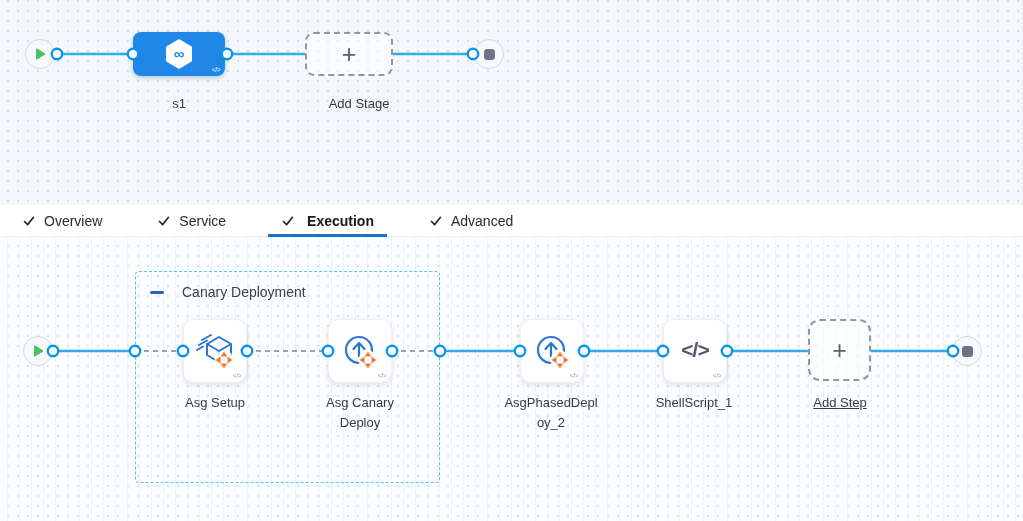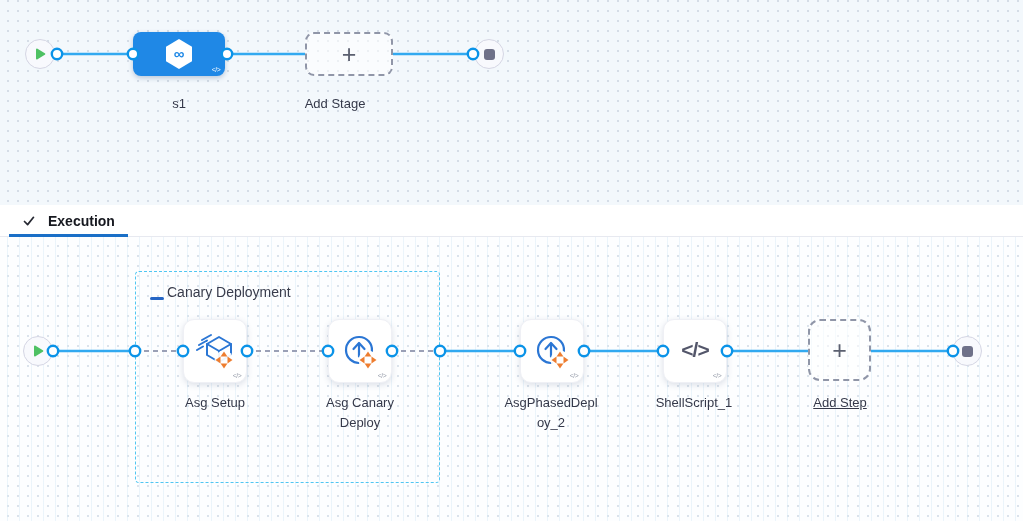--- a/index.html
+++ b/index.html
@@ -61,21 +61,21 @@
   .dashed-node { position:absolute; border:2px dashed #9096a8; border-radius:9px;
     background:rgba(255,255,255,0.55); z-index:2; cursor:pointer;
     display:flex; align-items:center; justify-content:center;
     color:#5b6070; font-size:25px; font-weight:normal; }
   .add-stage { left:305px; top:32px; width:88px; height:44px; }
   .add-step  { left:808px; top:82px; width:63px; height:62px; border-radius:12px; }
 
   .group-box { position:absolute; left:135px; top:34px; width:305px; height:212px;
     border:1px dashed #4fc6f2; border-radius:4px; z-index:1; }
   .group-header { position:absolute; left:14px; top:12px; display:flex;
-    align-items:flex-end; gap:3px; }
+    align-items:center; gap:18px; }
   .minus-icon { width:14px; height:3px; background:#2566c5; border-radius:2px;
     cursor:pointer; }
   .group-label { font-size:14px; color:#383c4c; }
 
   .step-node { position:absolute; top:82px; width:64px; height:64px;
     background:#ffffff; border:1px solid #eff0f5; border-radius:11px; z-index:2;
     box-shadow:0 2px 6px rgba(50,70,110,0.16); cursor:pointer;
     display:flex; align-items:center; justify-content:center; }
   .shell-glyph { font-size:21px; font-weight:bold; color:#53566a;
     letter-spacing:-1px; margin-top:-3px; }
@@ -97,21 +97,21 @@
       <div class="hexagon">
         <span>∞</span>
       </div>
       <span class="code-badge on-blue">&lt;/&gt;</span>
     </div>
     <div class="node-label" style="left:129px; top:94px; width:100px;">s1</div>
 
     <div class="dashed-node add-stage">
       <span>+</span>
     </div>
-    <div class="node-label" style="left:285px; top:94px; width:100px;">Add Stage</div>
+    <div class="node-label" style="left:309px; top:94px; width:100px;">Add Stage</div>
 
     <div class="terminal" style="left:474px; top:39px;">
       <div style="width:11px;height:11px;background:#6f7189;border-radius:3px;"></div>
     </div>
 
     <svg class="edges" width="1023" height="205">
       <g stroke="#32a9f0" stroke-width="2.4">
         <line x1="57" y1="54" x2="133" y2="54"></line>
         <line x1="227" y1="54" x2="305" y2="54"></line>
         <line x1="393" y1="54" x2="473" y2="54"></line>
@@ -119,25 +119,43 @@
       <g fill="#ffffff" stroke="#0a93e8" stroke-width="2.4">
         <circle cx="57" cy="54" r="5.2"></circle>
         <circle cx="133" cy="54" r="5.2"></circle>
         <circle cx="227" cy="54" r="5.2"></circle>
         <circle cx="473" cy="54" r="5.2"></circle>
       </g>
     </svg>
   </div>
 
   <div class="tabbar">
+    <div class="tab">
+      <svg width="14" height="14" viewBox="0 0 14 14">
+          <path d="M2.5 7.5 L5.6 10.6 L11.5 3.3" stroke="#262832" stroke-width="1.7" fill="none" stroke-linecap="round" stroke-linejoin="round"></path>
+        </svg>
+      <span>Overview</span>
+    </div>
+    <div class="tab">
+      <svg width="14" height="14" viewBox="0 0 14 14">
+          <path d="M2.5 7.5 L5.6 10.6 L11.5 3.3" stroke="#262832" stroke-width="1.7" fill="none" stroke-linecap="round" stroke-linejoin="round"></path>
+        </svg>
+      <span>Service</span>
+    </div>
     <div class="tab active">
       <svg width="14" height="14" viewBox="0 0 14 14">
           <path d="M2.5 7.5 L5.6 10.6 L11.5 3.3" stroke="#262832" stroke-width="1.7" fill="none" stroke-linecap="round" stroke-linejoin="round"></path>
         </svg>
       <span>Execution</span>
+    </div>
+    <div class="tab">
+      <svg width="14" height="14" viewBox="0 0 14 14">
+          <path d="M2.5 7.5 L5.6 10.6 L11.5 3.3" stroke="#262832" stroke-width="1.7" fill="none" stroke-linecap="round" stroke-linejoin="round"></path>
+        </svg>
+      <span>Advanced</span>
     </div>
   </div>
 
   <div class="canvas-bottom">
 
     <div class="group-box">
       <div class="group-header">
         <div class="minus-icon"></div>
         <div class="group-label">Canary Deployment</div>
       </div>

